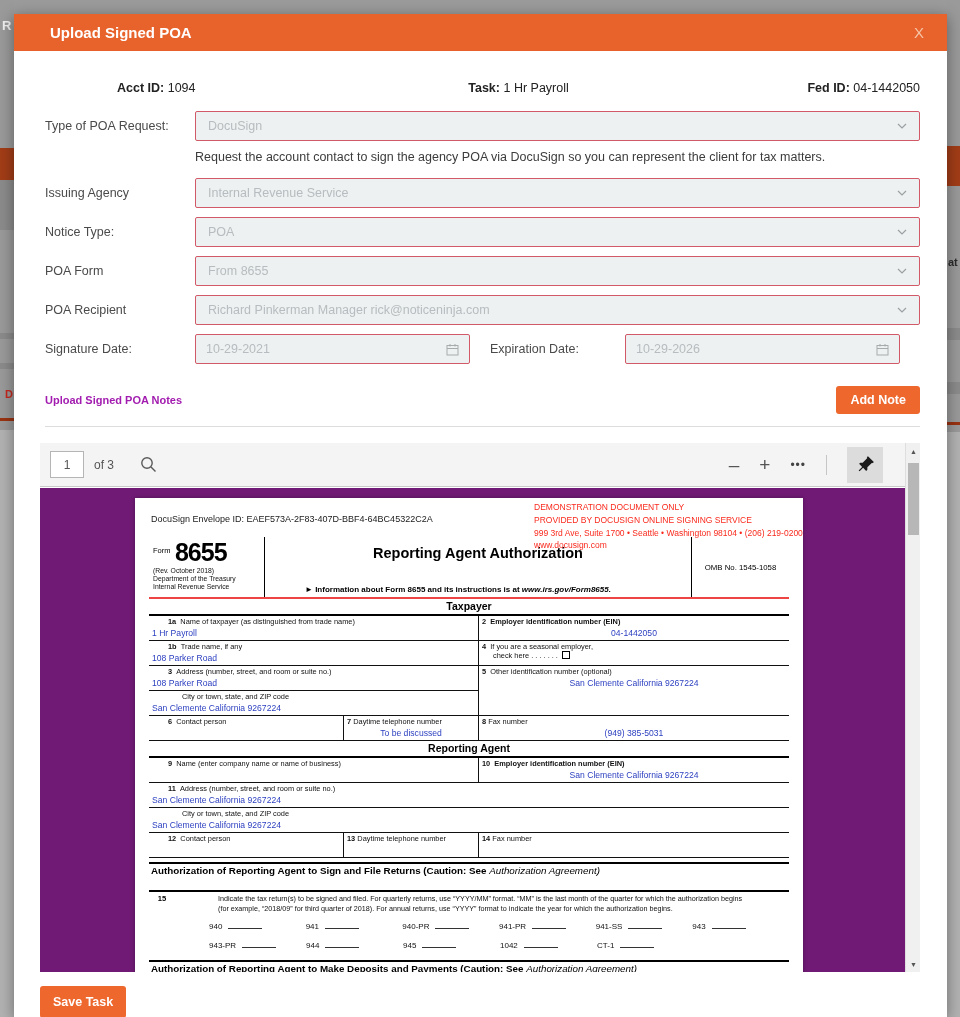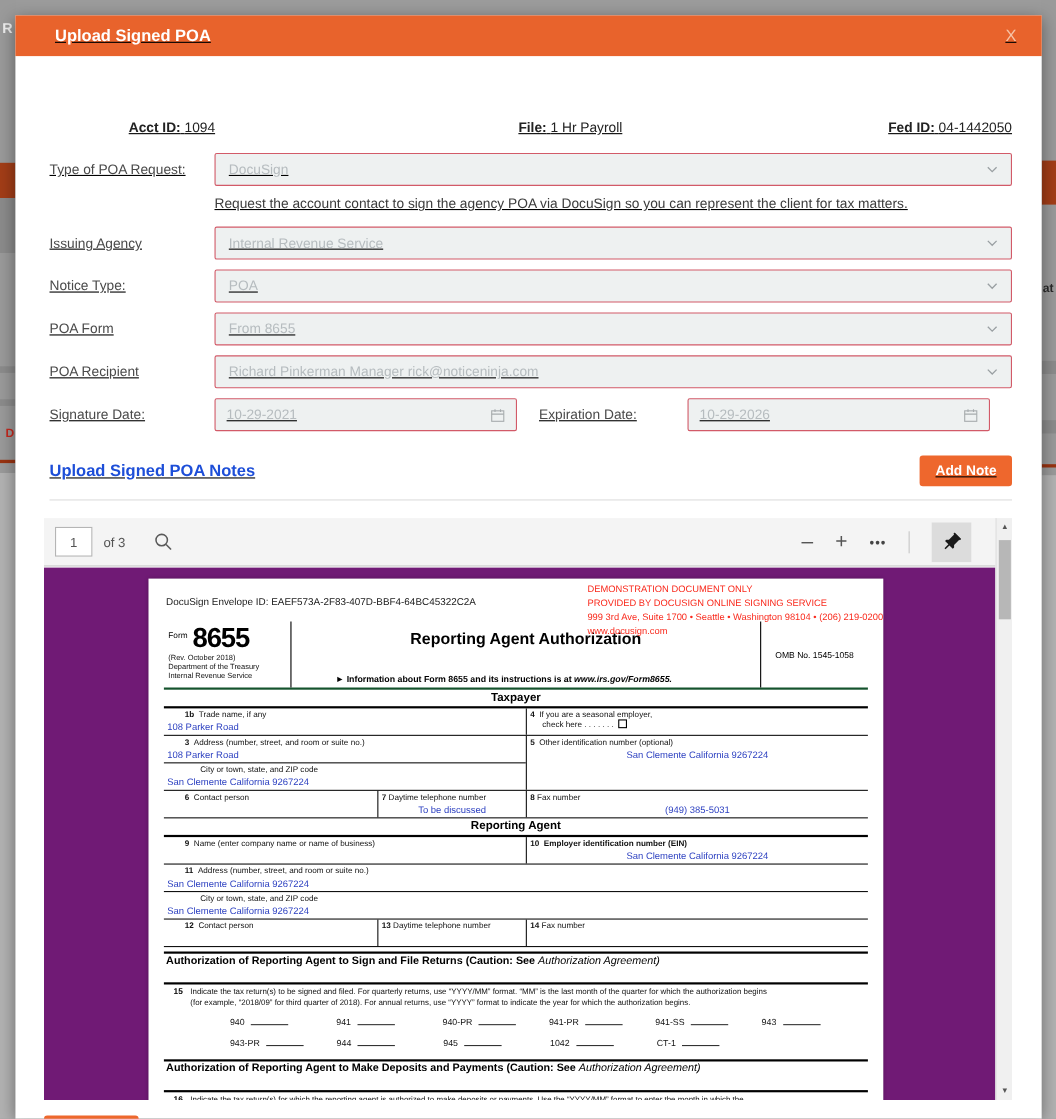--- a/index.html
+++ b/index.html
@@ -13,49 +13,49 @@
   .bd-r-letter { position:absolute; top:18px; left:2px; color:#efefef; font-size:13px; font-weight:bold; }
   .bd-d-letter { position:absolute; top:388px; left:5px; color:#c4281e; font-size:11px; font-weight:bold; }
   .bd-at-letter{ position:absolute; top:256px; left:1px; color:#2b2b2b; font-size:11px; font-weight:bold; }
   .bd-block-orange { position:absolute; left:0; width:100%; background:#a23d17; }
   .bd-band { position:absolute; left:0; width:100%; background:#8b8b8b; }
   .bd-redline { position:absolute; left:0; width:100%; background:#993311; }
   .bd-light { position:absolute; left:0; width:100%; background:#b2b2b2; }
 
   
   .modal { position:absolute; left:14px; top:14px; width:933px; height:1003px; background:#fff;
-           box-shadow:0 3px 14px rgba(0,0,0,.4);text-decoration:underline; }
+           box-shadow:0 3px 14px rgba(0,0,0,.4); }
   .modal-header { height:37px; background:#e8632c; display:flex; align-items:center;
                   justify-content:space-between; padding:0 23px 0 36px; }
   .modal-title { color:#fff; font-weight:bold; font-size:15px; }
   .modal-close { color:#f6c3a6; font-size:15px; cursor:pointer; }
 
   .info-row { display:flex; margin:30px 27px 16px 31px; font-size:12.5px; color:#222; }
-  .info-cell { flex:1;margin-top:28px; }
+  .info-cell { flex:1; }
   .info-cell:nth-child(1){ padding-left:72px; }
   .info-cell:nth-child(2){ text-align:center; }
   .info-cell:nth-child(3){ text-align:right; }
   .info-cell b { font-weight:bold; }
 
   .field-row { display:flex; align-items:center; margin:0 27px 9px 31px; }
   .field-label { width:150px; flex-shrink:0; font-size:12.5px; color:#4a4a4a; }
   .sel { flex:1; height:30px; background:#eef1f1; border:1px solid #d25a68; border-radius:2px;
          display:flex; align-items:center; justify-content:space-between;
          padding:0 12px; color:#b6bcbf; font-size:12.5px; }
   .chev { width:10px; height:10px; flex-shrink:0; }
   .help-row { margin:3px 27px 14px 181px; font-size:12.5px; color:#3c3c3c; }
 
   .date-row { display:flex; align-items:center; margin:0 27px 0 31px; }
   .date-input { width:275px; height:30px; background:#eef1f1; border:1px solid #d25a68; border-radius:2px;
                 display:flex; align-items:center; justify-content:space-between;
                 padding:0 10px; color:#b6bcbf; font-size:12.5px; }
   .date-label2 { width:155px; padding-left:20px; font-size:12.5px; color:#4a4a4a; }
 
   .notes-row { display:flex; align-items:center; justify-content:space-between; margin:22px 27px 12px 31px; }
-  .notes-heading { font-size:15px; font-weight:600; color:#1d4ed8; }
+  .notes-heading { font-size:11px; font-weight:600; color:#a21caf; }
   .btn-orange { background:#ee672d; color:#fff; font-size:12.5px; font-weight:600;
                 padding:7px 14px; border-radius:3px; border:none; cursor:pointer;
                 font-family:"Liberation Sans", sans-serif; }
   .notes-divider { border-top:1px solid #ddd; margin:0 27px 0 31px; }
 
   
   .viewer { position:relative; margin:16px 0 0 26px; width:880px; height:529px; }
   .viewer-toolbar { position:absolute; top:0; left:0; right:15px; height:44px; background:#f4f4f4;
                     border-bottom:1px solid #c9c9c9; display:flex; align-items:center; padding:0 10px; }
   .page-input { width:34px; height:27px; background:#fff; border:1px solid #b5b5b5;
@@ -77,21 +77,21 @@
   .scroll-thumb { position:absolute; top:20px; left:2px; width:11px; height:72px; background:#b7b7b7; cursor:grab; }
 
   .viewer-body { position:absolute; top:45px; left:0; right:15px; bottom:0; background:#701a75; overflow:hidden; }
   .pdf-page { position:absolute; left:95px; top:10px; width:668px; height:620px; background:#fff;
               box-shadow:0 0 4px rgba(0,0,0,.3); overflow:hidden; padding:8px 14px; }
 
   
   .pdf-envelope { font-size:9px; color:#1a1a1a; margin:8px 0 0 2px; }
   .pdf-demo { position:absolute; left:399px; top:3px; color:#f92a1d; font-size:8.5px;
               line-height:12.8px; white-space:nowrap; }
-  .f-header { display:flex; border-bottom:2px solid #14532d; margin-top:13px; height:62px; }
+  .f-header { display:flex; border-bottom:2px solid #ef4444; margin-top:13px; height:62px; }
   .fh-left { width:116px; border-right:1.5px solid #000; padding:1px 4px; }
   .fh-formword { font-size:7.5px; display:inline-block; vertical-align:8px; }
   .fh-formnum { font-size:25px; font-weight:bold; letter-spacing:-1px; }
   .fh-small { font-size:6.8px; line-height:8.2px; color:#111; }
   .fh-center { flex:1; display:flex; flex-direction:column; justify-content:space-between; padding:8px 4px 3px; }
   .fh-title { text-align:center; font-size:14.5px; font-weight:bold; color:#000; }
   .fh-info { font-size:8px; font-weight:bold; padding-left:36px; }
   .fh-info i { font-style:italic; }
   .fh-right { width:98px; border-left:1.5px solid #000; display:flex; align-items:center;
               justify-content:center; font-size:7.8px; }
@@ -107,21 +107,21 @@
   .bl { border-left:1px solid #111; }
   .w-left { width:329px; }
   .w-right { flex:1; }
   .c1 { width:194px; } .c2 { width:135px; } .c3 { flex:1; }
   .chkbox { display:inline-block; width:8px; height:8px; border:1.3px solid #000; vertical-align:-1px; margin-left:4px; }
   .auth-bar { border-bottom:2px solid #000; padding:1px 2px 14px; font-size:9.8px; }
   .auth-bar b { font-weight:bold; }
   .auth-bar i { font-style:italic; }
   .item-row { display:flex; padding:2px 2px 1px; }
   .item-num { width:22px; font-size:7.6px; font-weight:bold; text-align:center; flex-shrink:0; }
-  .item-text { flex:1; font-size:7.2px; line-height:9.6px; color:#111; }
+  .item-text { flex:1; font-size:7.2px; line-height:9.6px; color:#111;margin-left:45px; }
   .codes { margin:8px 0 4px 60px; }
   .codes-row { display:flex; margin-bottom:10px; }
   .code-cell { width:97px; font-size:8px; color:#111; }
   .uline { display:inline-block; width:34px; border-bottom:1px solid #333; margin-left:6px; }
   .gap-above { border-top:2px solid #000; margin-top:4px; }
 
   .save-row { margin:14px 12px 0 26px; }
   .btn-save { background:#ee672d; color:#fff; font-weight:bold; font-size:12.5px; padding:9px 13px;
               border-radius:3px; border:none; cursor:pointer; font-family:"Liberation Sans", sans-serif; }
 
@@ -155,21 +155,21 @@
     <span class="modal-title">Upload Signed POA</span>
     <span class="modal-close">X</span>
   </div>
 
   <div class="info-row">
     <span class="info-cell">
       <b>Acct ID:</b>
       <span>1094</span>
     </span>
     <span class="info-cell">
-      <b>File:</b>
+      <b>Task:</b>
       <span>1 Hr Payroll</span>
     </span>
     <span class="info-cell">
       <b>Fed ID:</b>
       <span>04-1442050</span>
     </span>
   </div>
 
   <div class="field-row">
     <span class="field-label">Type of POA Request:</span>
@@ -298,20 +298,30 @@
             <div class="fh-title">Reporting Agent Authorization</div>
             <div class="fh-info">
               <span>► Information about Form 8655 and its instructions is at </span><i>www.irs.gov/Form8655.</i>
             </div>
           </div>
           <div class="fh-right">OMB No. 1545-1058</div>
         </div>
 
         <div class="sec-bar">Taxpayer</div>
 
+        <div class="frow">
+          <div class="fcell w-left">
+            <div class="lbl num-indent"><b>1a</b>&nbsp;&nbsp;<span>Name of taxpayer (as distinguished from trade name)</span></div>
+            <div class="blue">1 Hr Payroll</div>
+          </div>
+          <div class="fcell w-right bl">
+            <div class="lbl"><b>2</b>&nbsp;&nbsp;<b>Employer identification number (EIN)</b></div>
+            <div class="blue ctr">04-1442050</div>
+          </div>
+        </div>
 
         <div class="frow">
           <div class="fcell w-left">
             <div class="lbl num-indent"><b>1b</b>&nbsp;&nbsp;<span>Trade name, if any</span></div>
             <div class="blue">108 Parker Road</div>
           </div>
           <div class="fcell w-right bl">
             <div class="lbl"><b>4</b>&nbsp;&nbsp;<span>If you are a seasonal employer,</span></div>
             <div class="lbl" style="padding-left:11px;"><span>check here   .   .   .   .   .   .   .</span><span class="chkbox"></span></div>
           </div>

